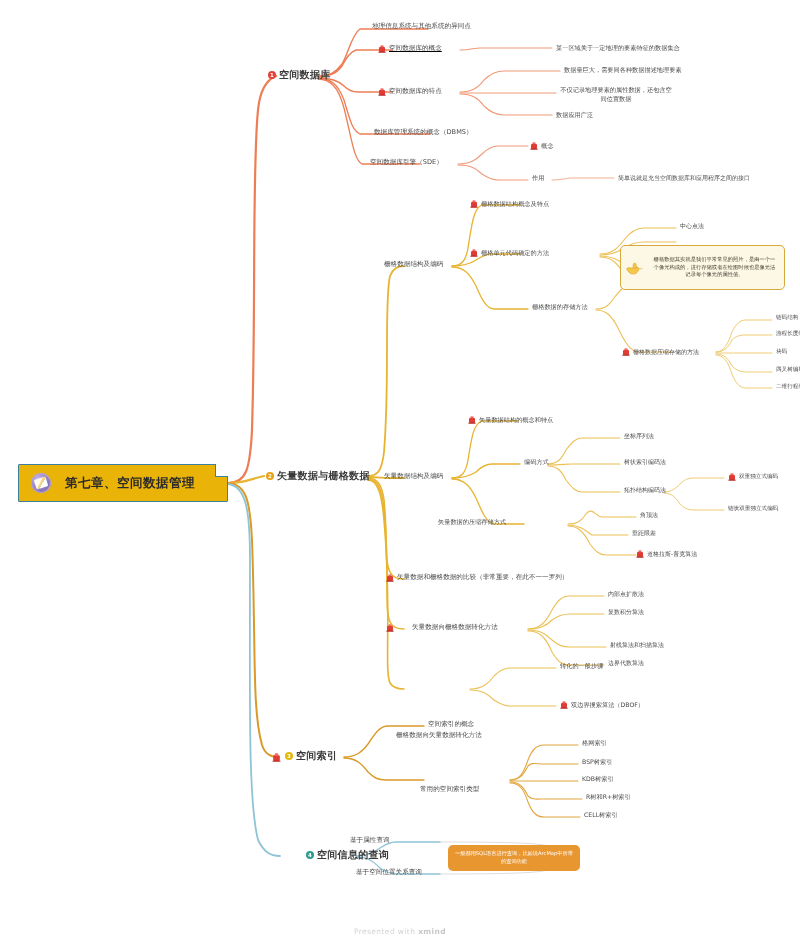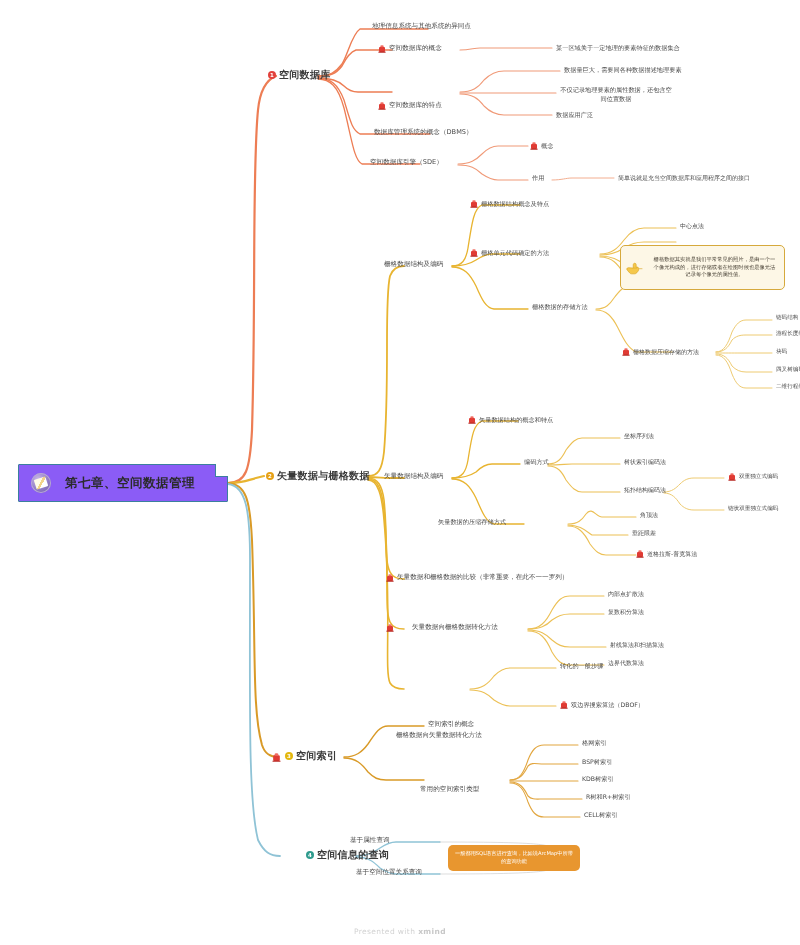--- a/index.html
+++ b/index.html
@@ -28,21 +28,21 @@
   .t-main   { font-size:10px;  font-weight:bold; color:#3a3a3a; letter-spacing:.3px; }
   .t-lvl2   { font-size:6.6px;  color:#4a4a4a; }
   .t-lvl3   { font-size:6.2px;  color:#4a4a4a; }
   .t-lvl4   { font-size:6px;    color:#4a4a4a; }
 
   
   #root-node {
     left:18px; top:464px;
     width:210px; height:38px;
     border:1.6px solid #3c7f9e;
-    background:#8b5cf6;
+    background:#eab308;
     display:flex; align-items:center;
     padding-left:12px;
     gap:14px;
     border-radius:1px;
   }
   #root-node::after{
     content:"";
     position:absolute;
     right:-1px; top:-1px;
     width:12px;height:12px;
@@ -218,33 +218,33 @@
     <span class="t-root">第七章、空间数据管理</span>
   </div>
 
   <div class="node" style="left:268px; top:69px;">
     <span class="badge b1">1</span>
     <span class="t-main">空间数据库</span>
   </div>
 
   <div class="node t-lvl2" style="left:372px; top:22px;">地理信息系统与其他系统的异同点</div>
 
-  <div class="node" style="left:378px; top:44px;">
+  <div class="node" style="left:378px; top:44px;text-decoration:underline;">
     <span class="siren">
         <svg viewBox="0 0 8 9">
           <rect x="1" y="3" width="6" height="5" rx="1" fill="#e03b34"></rect>
           <rect x="2.2" y="1.2" width="3.6" height="2" rx="1.7" fill="#f06a60"></rect>
           <rect x="0.4" y="7.6" width="7.2" height="1.2" rx="0.5" fill="#b82a24"></rect>
         </svg>
       </span>
     <span class="t-lvl2">空间数据库的概念</span>
   </div>
   <div class="node t-lvl3" style="left:556px; top:44px;">某一区域关于一定地理的要素特征的数据集合</div>
 
-  <div class="node" style="left:378px; top:101px;">
+  <div class="node" style="left:378px; top:87px;">
     <span class="siren">
         <svg viewBox="0 0 8 9">
           <rect x="1" y="3" width="6" height="5" rx="1" fill="#e03b34"></rect>
           <rect x="2.2" y="1.2" width="3.6" height="2" rx="1.7" fill="#f06a60"></rect>
           <rect x="0.4" y="7.6" width="7.2" height="1.2" rx="0.5" fill="#b82a24"></rect>
         </svg>
       </span>
     <span class="t-lvl2">空间数据库的特点</span>
   </div>
   <div class="node t-lvl3" style="left:564px; top:66px;">数据量巨大，需要同各种数据描述地理要素</div>

